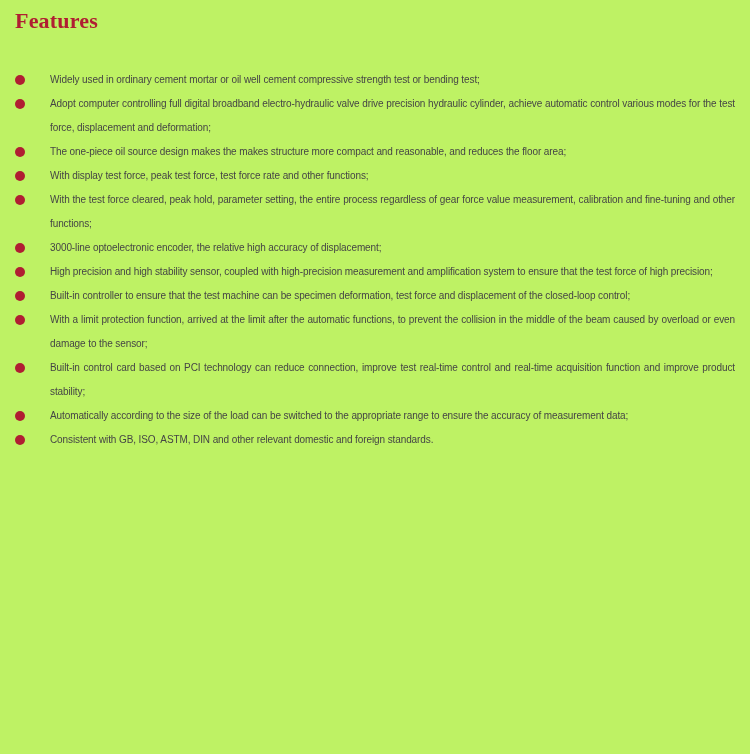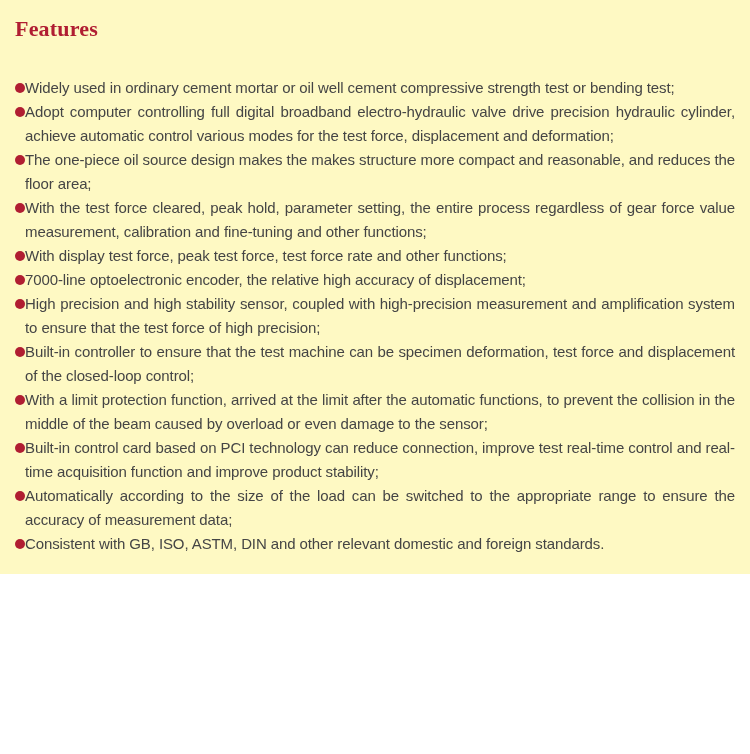--- a/index.html
+++ b/index.html
@@ -7,23 +7,23 @@
     --text: #454545;
   }
   * { box-sizing: border-box; }
   html, body {
     margin: 0;
     padding: 0;
     background: #ffffff;
   }
   .page {
     width: 750px;
-    height: 574px;
-    background: #fef9c3;
-    padding: 16px 15px 0 15px;
+    height: 754px;
+    background: #bef264;
+    padding: 8px 15px 0 15px;
     overflow: hidden;
   }
   .section-title {
     font-family: "Liberation Serif", "DejaVu Serif", serif;
     font-weight: bold;
     font-size: 22px;
     line-height: 26px;
     color: var(--accent);
     margin: 0;
     letter-spacing: 0.2px;
@@ -41,22 +41,23 @@
   .bullet {
     flex: 0 0 auto;
     width: 10px;
     height: 10px;
     border-radius: 50%;
     background: var(--accent);
     margin-top: 7px;
   }
   .feature-text {
     flex: 1 1 auto;
+    margin-left: 25px;
     font-family: "Liberation Sans", "DejaVu Sans", sans-serif;
-    font-size: 15px;
+    font-size: 10px;
     line-height: 24px;
     color: var(--text);
     text-align: justify;
     letter-spacing: -0.1px;
   }
 </style>
 </head>
 <body>
 
 <div class="page">
@@ -70,29 +71,29 @@
     <li class="feature-item">
       <span class="bullet"></span>
       <span class="feature-text">Adopt computer controlling full digital broadband electro-hydraulic valve drive precision hydraulic cylinder, achieve automatic control various modes for the test force, displacement and deformation;</span>
     </li>
     <li class="feature-item">
       <span class="bullet"></span>
       <span class="feature-text">The one-piece oil source design makes the makes structure more compact and reasonable, and reduces the floor area;</span>
     </li>
     <li class="feature-item">
       <span class="bullet"></span>
+      <span class="feature-text">With display test force, peak test force, test force rate and other functions;</span>
+    </li>
+    <li class="feature-item">
+      <span class="bullet"></span>
       <span class="feature-text">With the test force cleared, peak hold, parameter setting, the entire process regardless of gear force value measurement, calibration and fine-tuning and other functions;</span>
     </li>
     <li class="feature-item">
       <span class="bullet"></span>
-      <span class="feature-text">With display test force, peak test force, test force rate and other functions;</span>
-    </li>
-    <li class="feature-item">
-      <span class="bullet"></span>
-      <span class="feature-text">7000-line optoelectronic encoder, the relative high accuracy of displacement;</span>
+      <span class="feature-text">3000-line optoelectronic encoder, the relative high accuracy of displacement;</span>
     </li>
     <li class="feature-item">
       <span class="bullet"></span>
       <span class="feature-text">High precision and high stability sensor, coupled with high-precision measurement and amplification system to ensure that the test force of high precision;</span>
     </li>
     <li class="feature-item">
       <span class="bullet"></span>
       <span class="feature-text">Built-in controller to ensure that the test machine can be specimen deformation, test force and displacement of the closed-loop control;</span>
     </li>
     <li class="feature-item">

